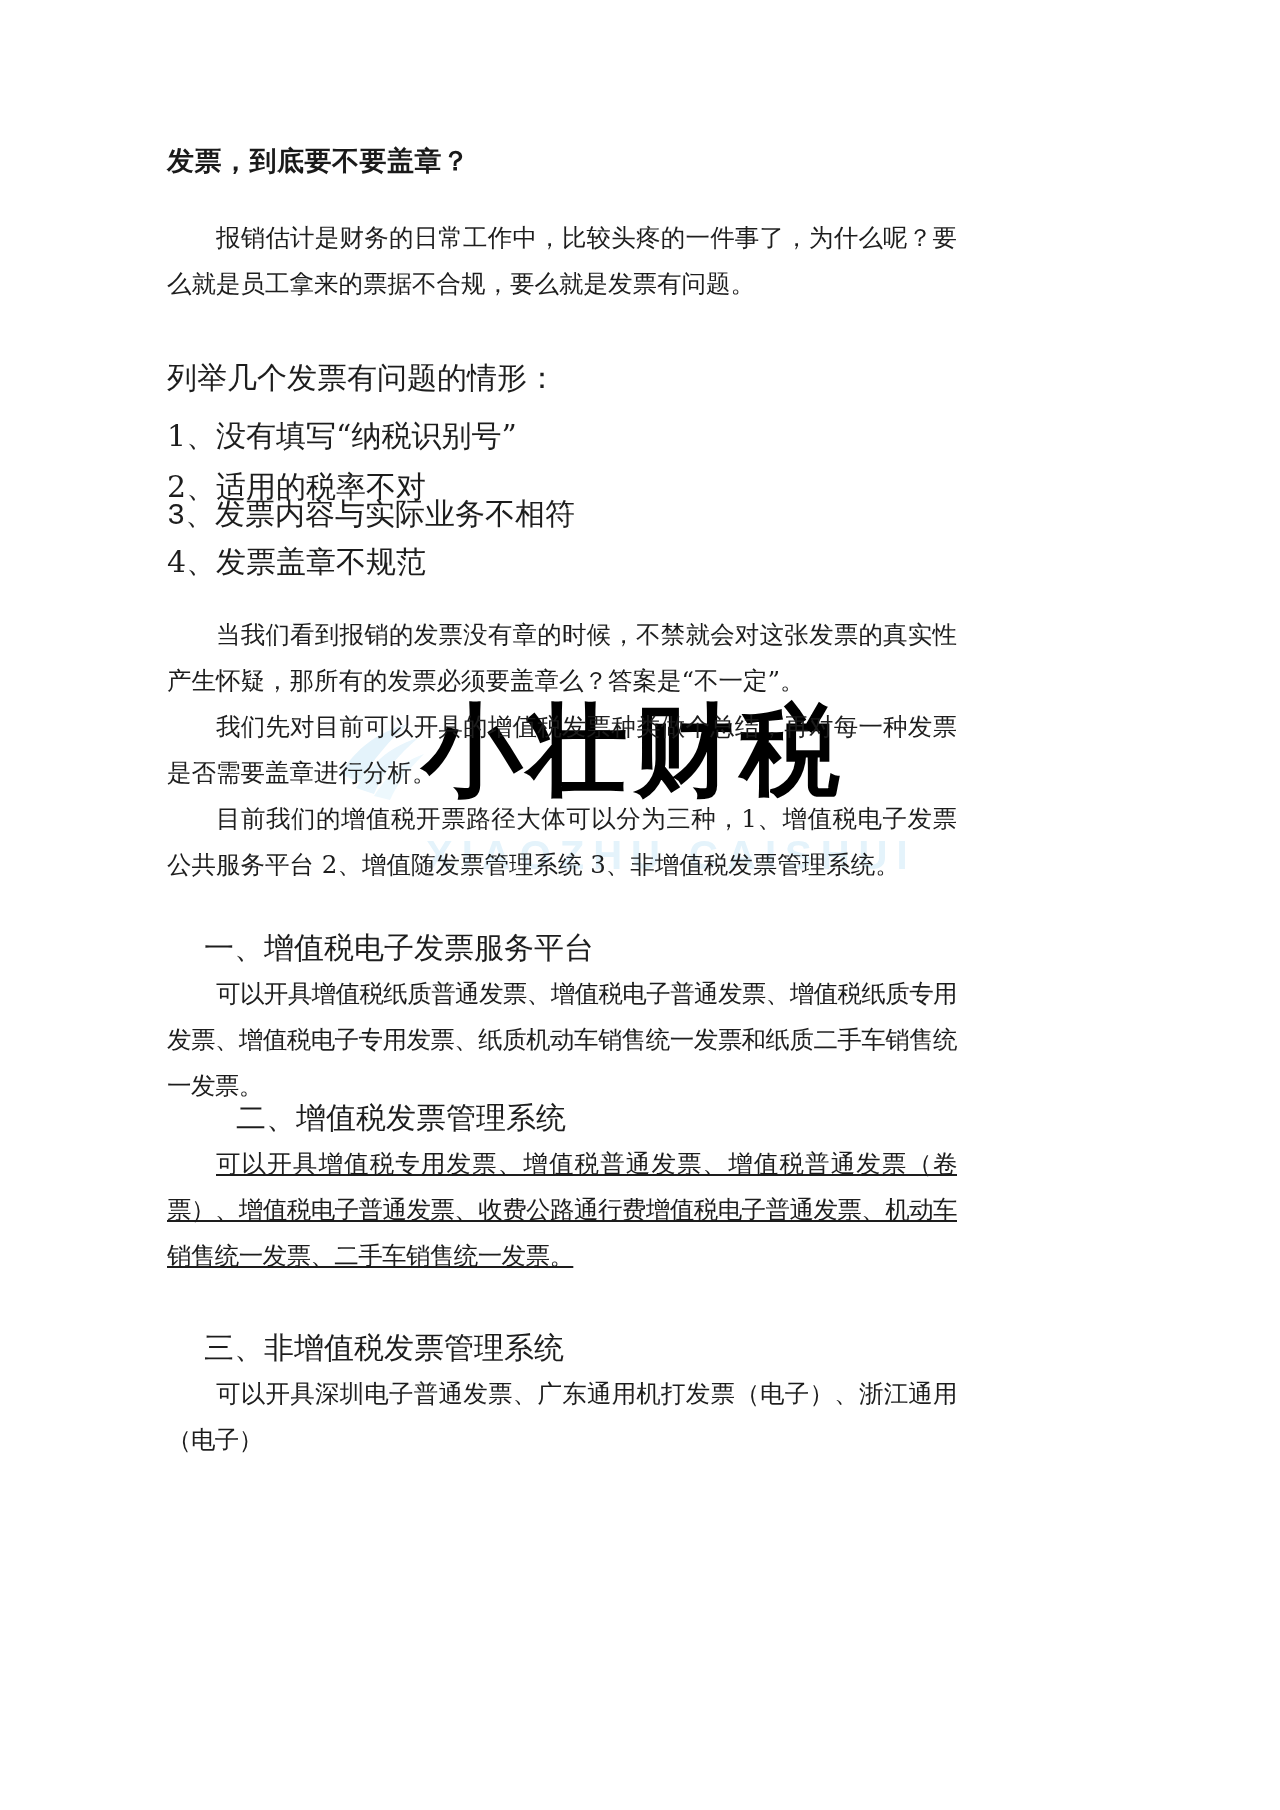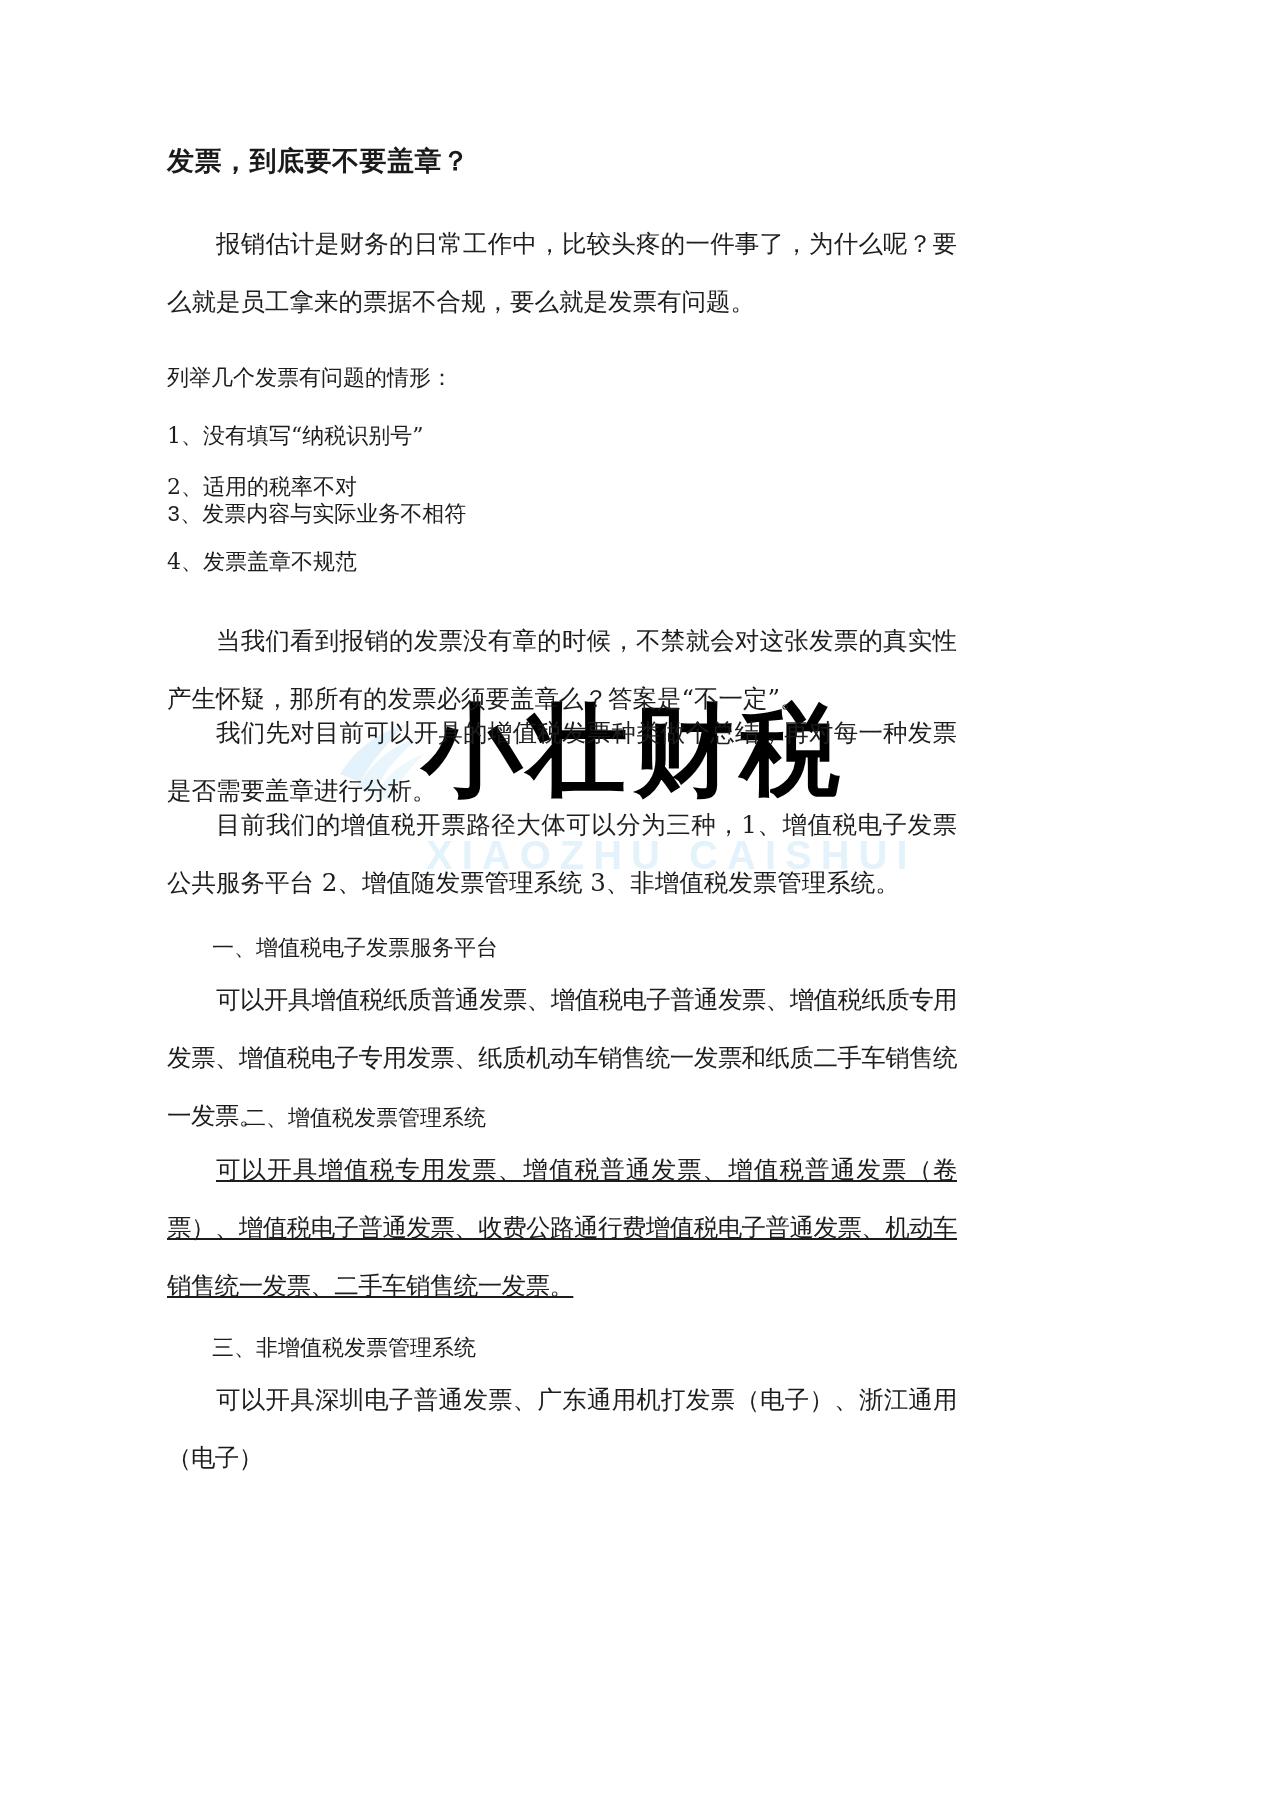--- a/index.html
+++ b/index.html
@@ -79,39 +79,39 @@
     color: #1a1a1a;
     letter-spacing: 0.5px;
     white-space: nowrap;
   }
 
   .para {
     position: absolute;
     font-family: "DejaVu Serif", "Liberation Serif", serif;
     font-size: 24.5px;
     color: #1d1d1d;
-    line-height: 58px;
+    line-height: 46px;
     width: 790px;
     left: 167px;
     text-align: justify;
     text-justify: inter-character;
     letter-spacing: 0px;
   }
   .para.indent { text-indent: 49px; }
 
   .line {
     position: absolute;
     left: 167px;
     font-family: "DejaVu Serif", "Liberation Serif", serif;
-    font-size: 22px;
+    font-size: 30px;
     color: #1d1d1d;
     line-height: 46px;
     white-space: nowrap;
   }
-  .line.ind { left: 212px; text-align: right; }
+  .line.ind { left: 204px; text-align: right; }
   .tight { letter-spacing: -0.6px; }
 </style>
 </head>
 <body>
 
 <div class="page">
 
   <div class="watermark">
     <div class="wm-mark">
       <svg width="104" height="104" viewBox="0 0 104 104" aria-hidden="true">

